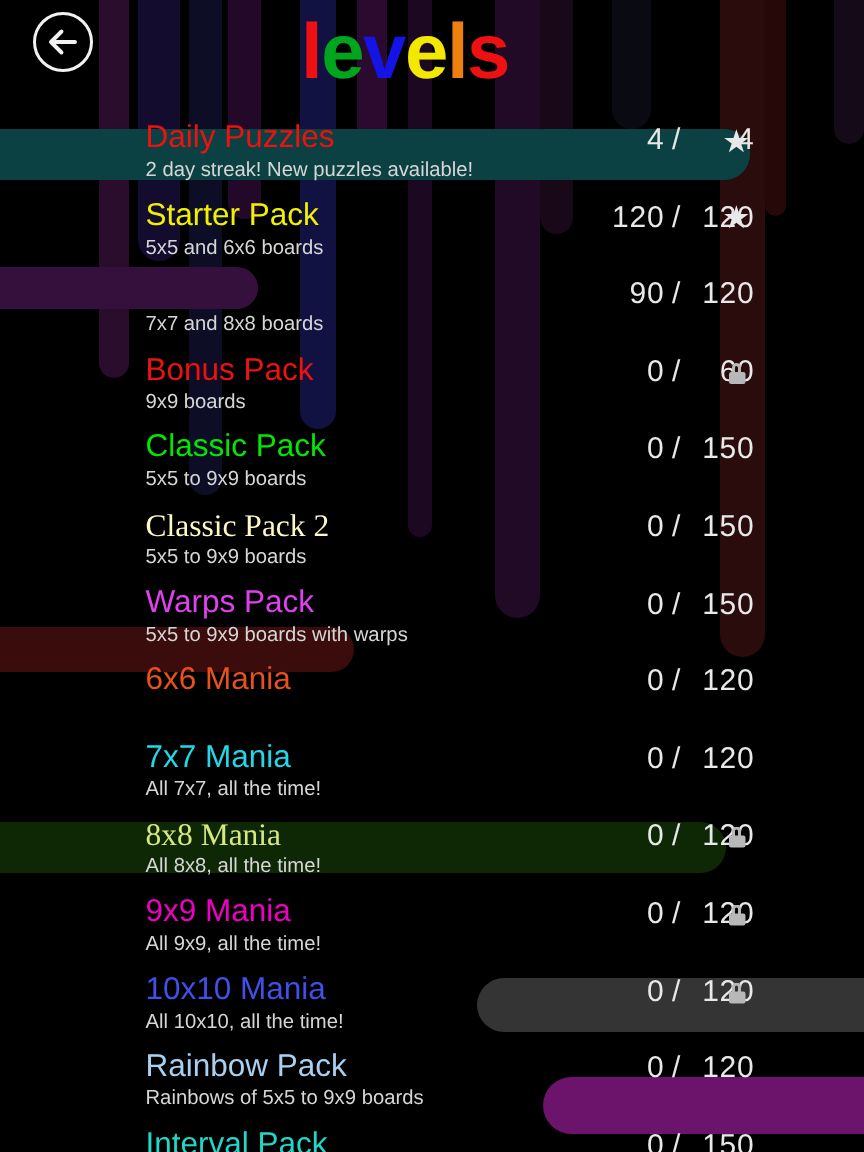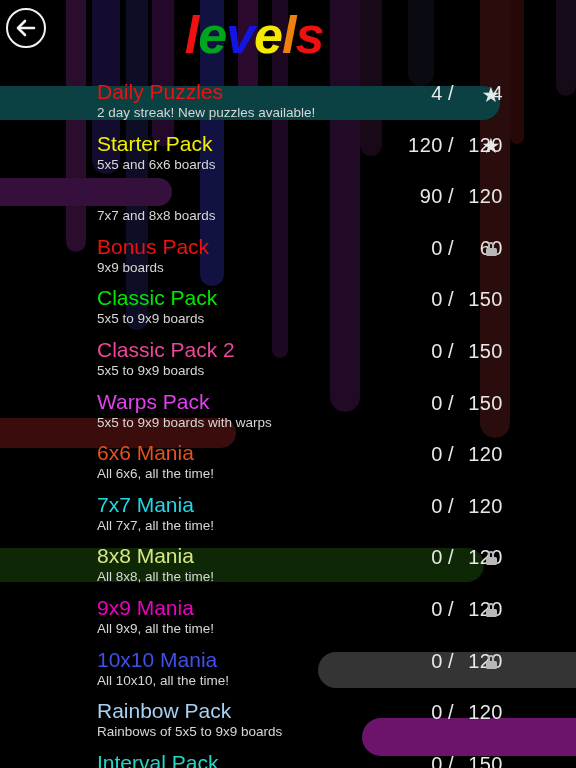--- a/index.html
+++ b/index.html
@@ -31,25 +31,24 @@
     position: absolute;
     border-radius: 0 30px 30px 0;
   }
   .hstripe.right {
     border-radius: 30px 0 0 30px;
   }
 
   
   #header {
     position: absolute;
-    top: 0; left: 0;
+    top: 0; left: 16px;
     width: 508px;
     height: 78px;
     z-index: 3;
-    font-style: italic;
   }
   #back-button {
     position: absolute;
     left: 6px;
     top: 8px;
     width: 40px;
     height: 40px;
     border: 2px solid #f2f2f2;
     border-radius: 50%;
     box-sizing: border-box;
@@ -236,41 +235,40 @@
           <span class="body"></span>
         </span>
       </div>
     </div>
     <div class="row">
       <div class="row-title" style="color: rgb(0, 232, 0);">Classic Pack</div>
       <div class="row-sub">5x5 to 9x9 boards</div>
       <div class="row-progress"><span class="num">0</span><span class="slash">/</span><span class="num">150</span></div>
     </div>
     <div class="row">
-      <div class="row-title" style="color: #ec4899;">Classic Pack 2</div>
+      <div class="row-title" style="color: #fef9c3; font-family: Liberation Serif, serif;">Classic Pack 2</div>
       <div class="row-sub">5x5 to 9x9 boards</div>
       <div class="row-progress"><span class="num">0</span><span class="slash">/</span><span class="num">150</span></div>
     </div>
     <div class="row">
       <div class="row-title" style="color: rgb(224, 64, 238);">Warps Pack</div>
       <div class="row-sub">5x5 to 9x9 boards with warps</div>
       <div class="row-progress"><span class="num">0</span><span class="slash">/</span><span class="num">150</span></div>
     </div>
     <div class="row">
       <div class="row-title" style="color: rgb(232, 80, 28);">6x6 Mania</div>
-      <div class="row-sub">All 6x6, all the time!</div>
       <div class="row-progress"><span class="num">0</span><span class="slash">/</span><span class="num">120</span></div>
     </div>
     <div class="row">
       <div class="row-title" style="color: rgb(32, 216, 232);">7x7 Mania</div>
       <div class="row-sub">All 7x7, all the time!</div>
       <div class="row-progress"><span class="num">0</span><span class="slash">/</span><span class="num">120</span></div>
     </div>
     <div class="row">
-      <div class="row-title" style="color: rgb(216, 232, 128);">8x8 Mania</div>
+      <div class="row-title" style="color: rgb(216, 232, 128); font-family: Liberation Serif, serif;">8x8 Mania</div>
       <div class="row-sub">All 8x8, all the time!</div>
       <div class="row-progress"><span class="num">0</span><span class="slash">/</span><span class="num">120</span></div>
       <div class="row-badge">
         <span class="lock">
           <span class="shackle"></span>
           <span class="body"></span>
         </span>
       </div>
     </div>
     <div class="row">

